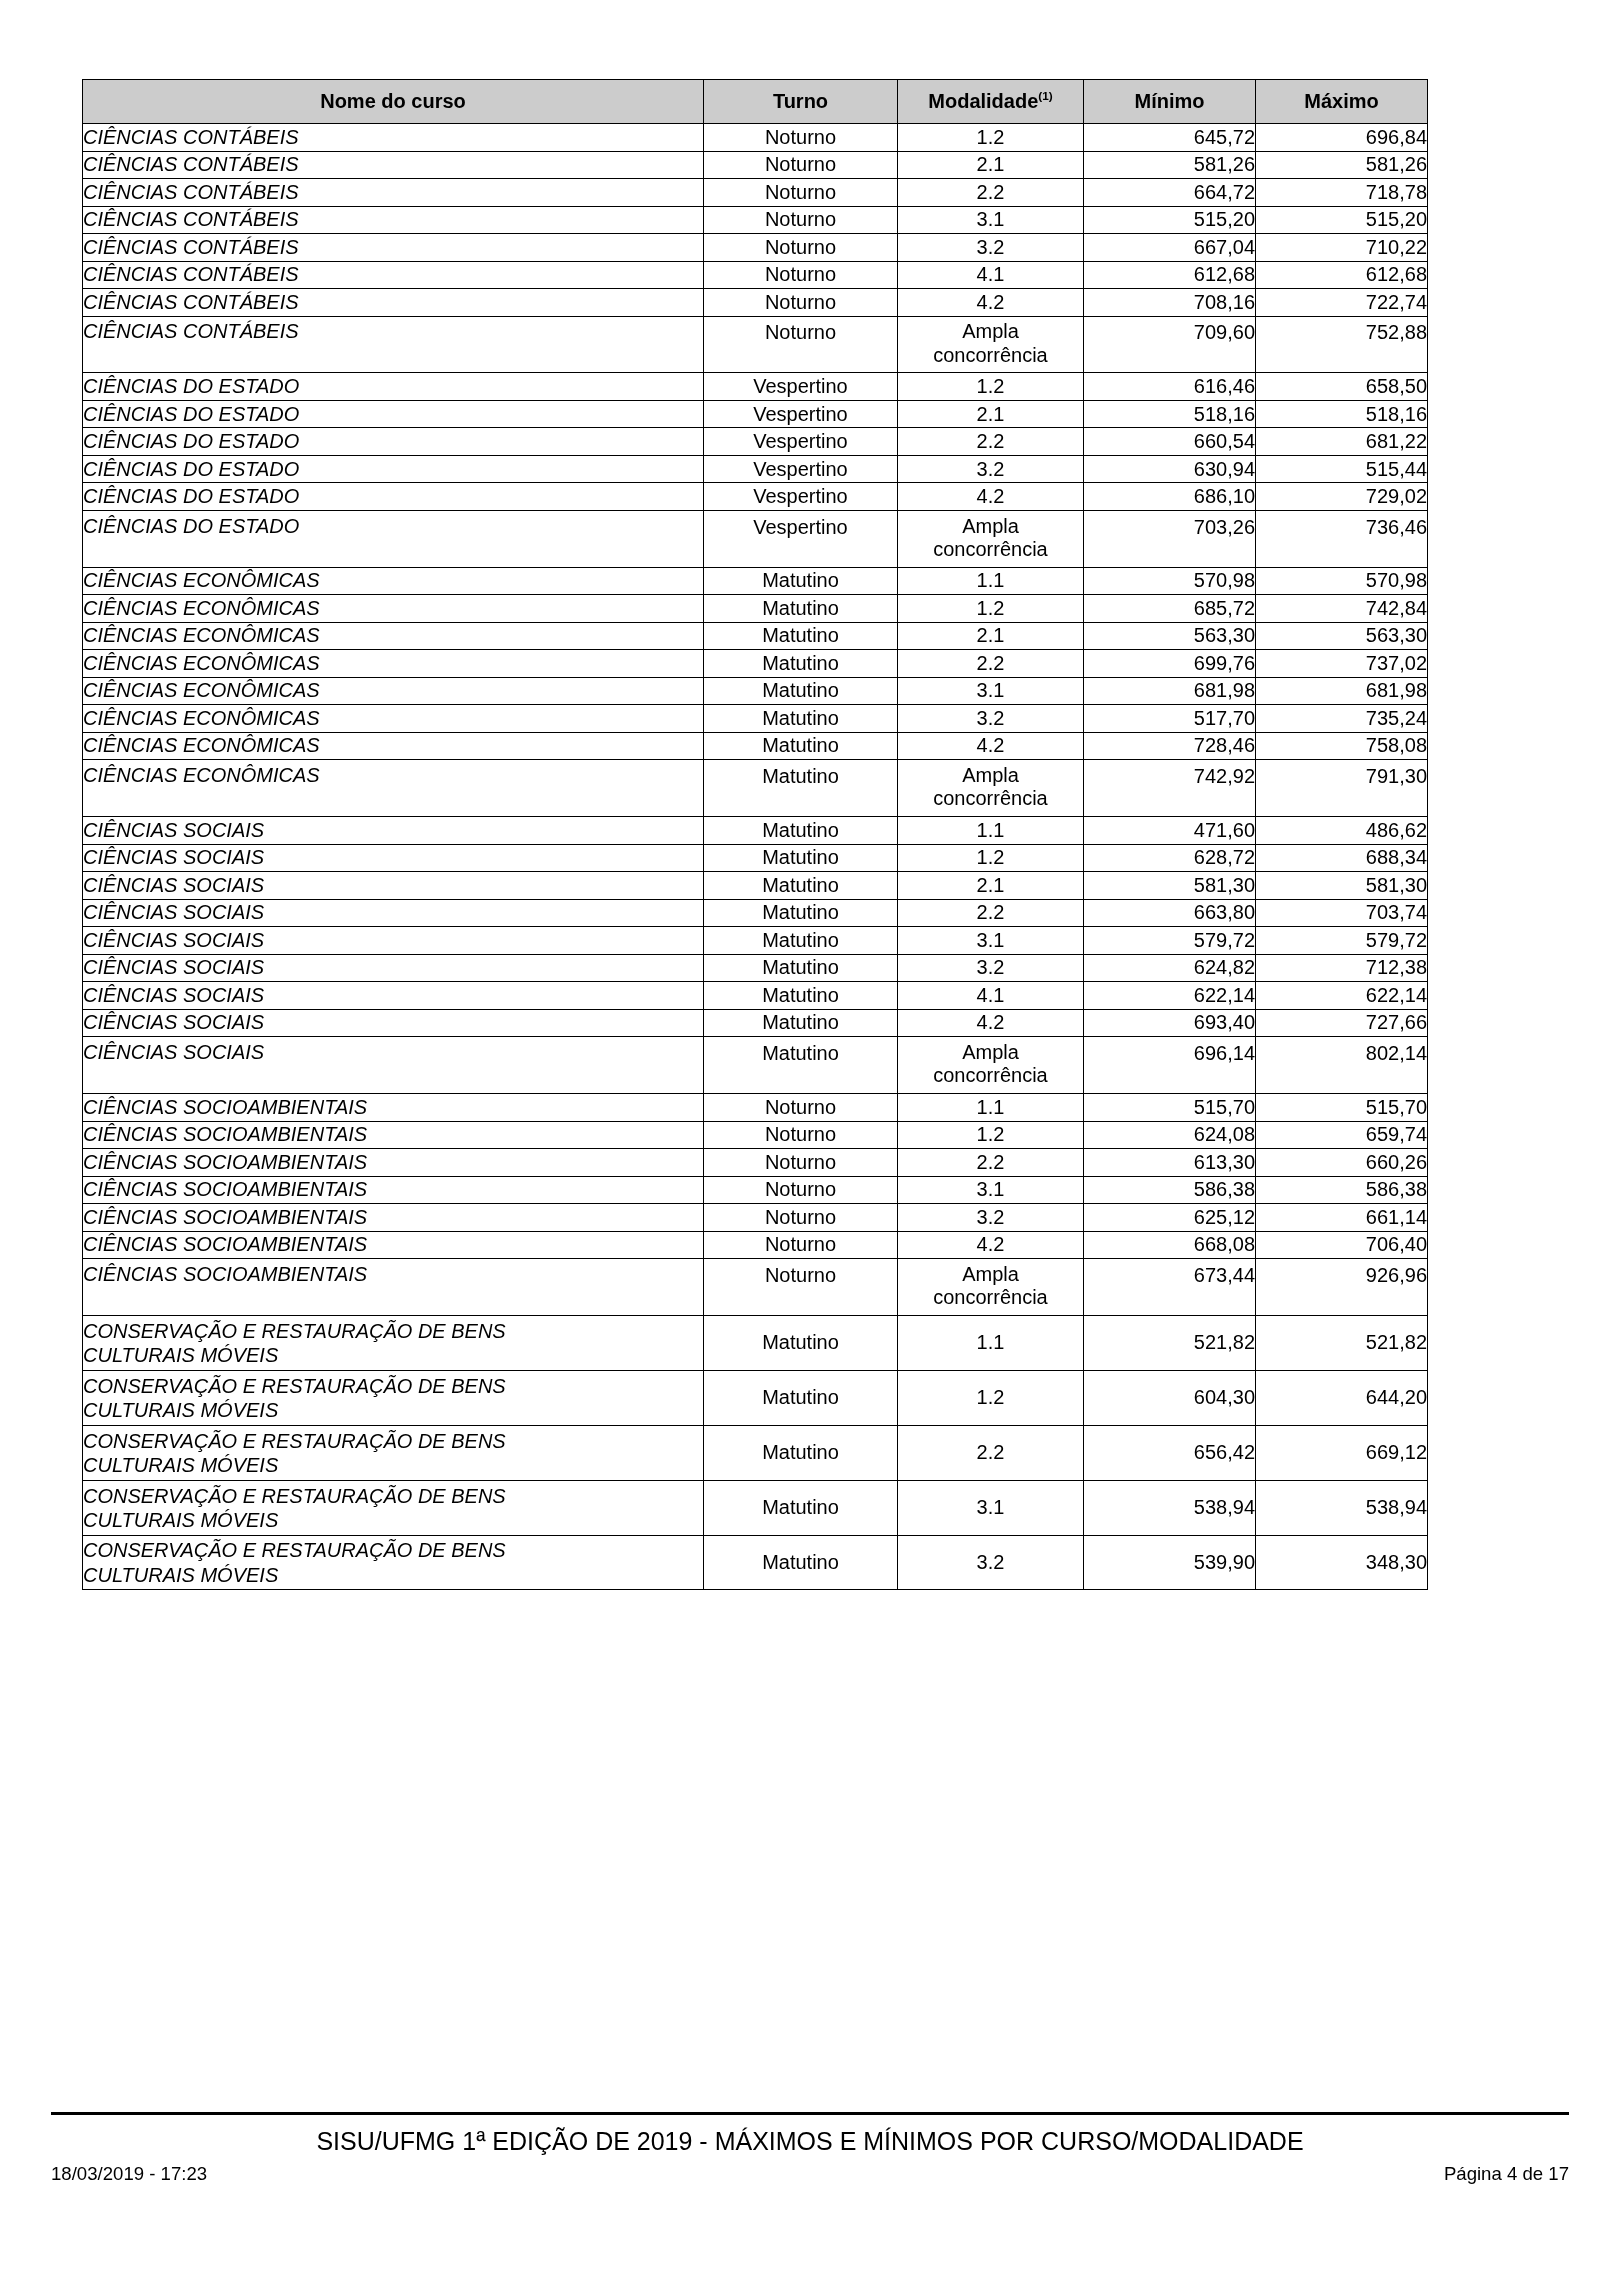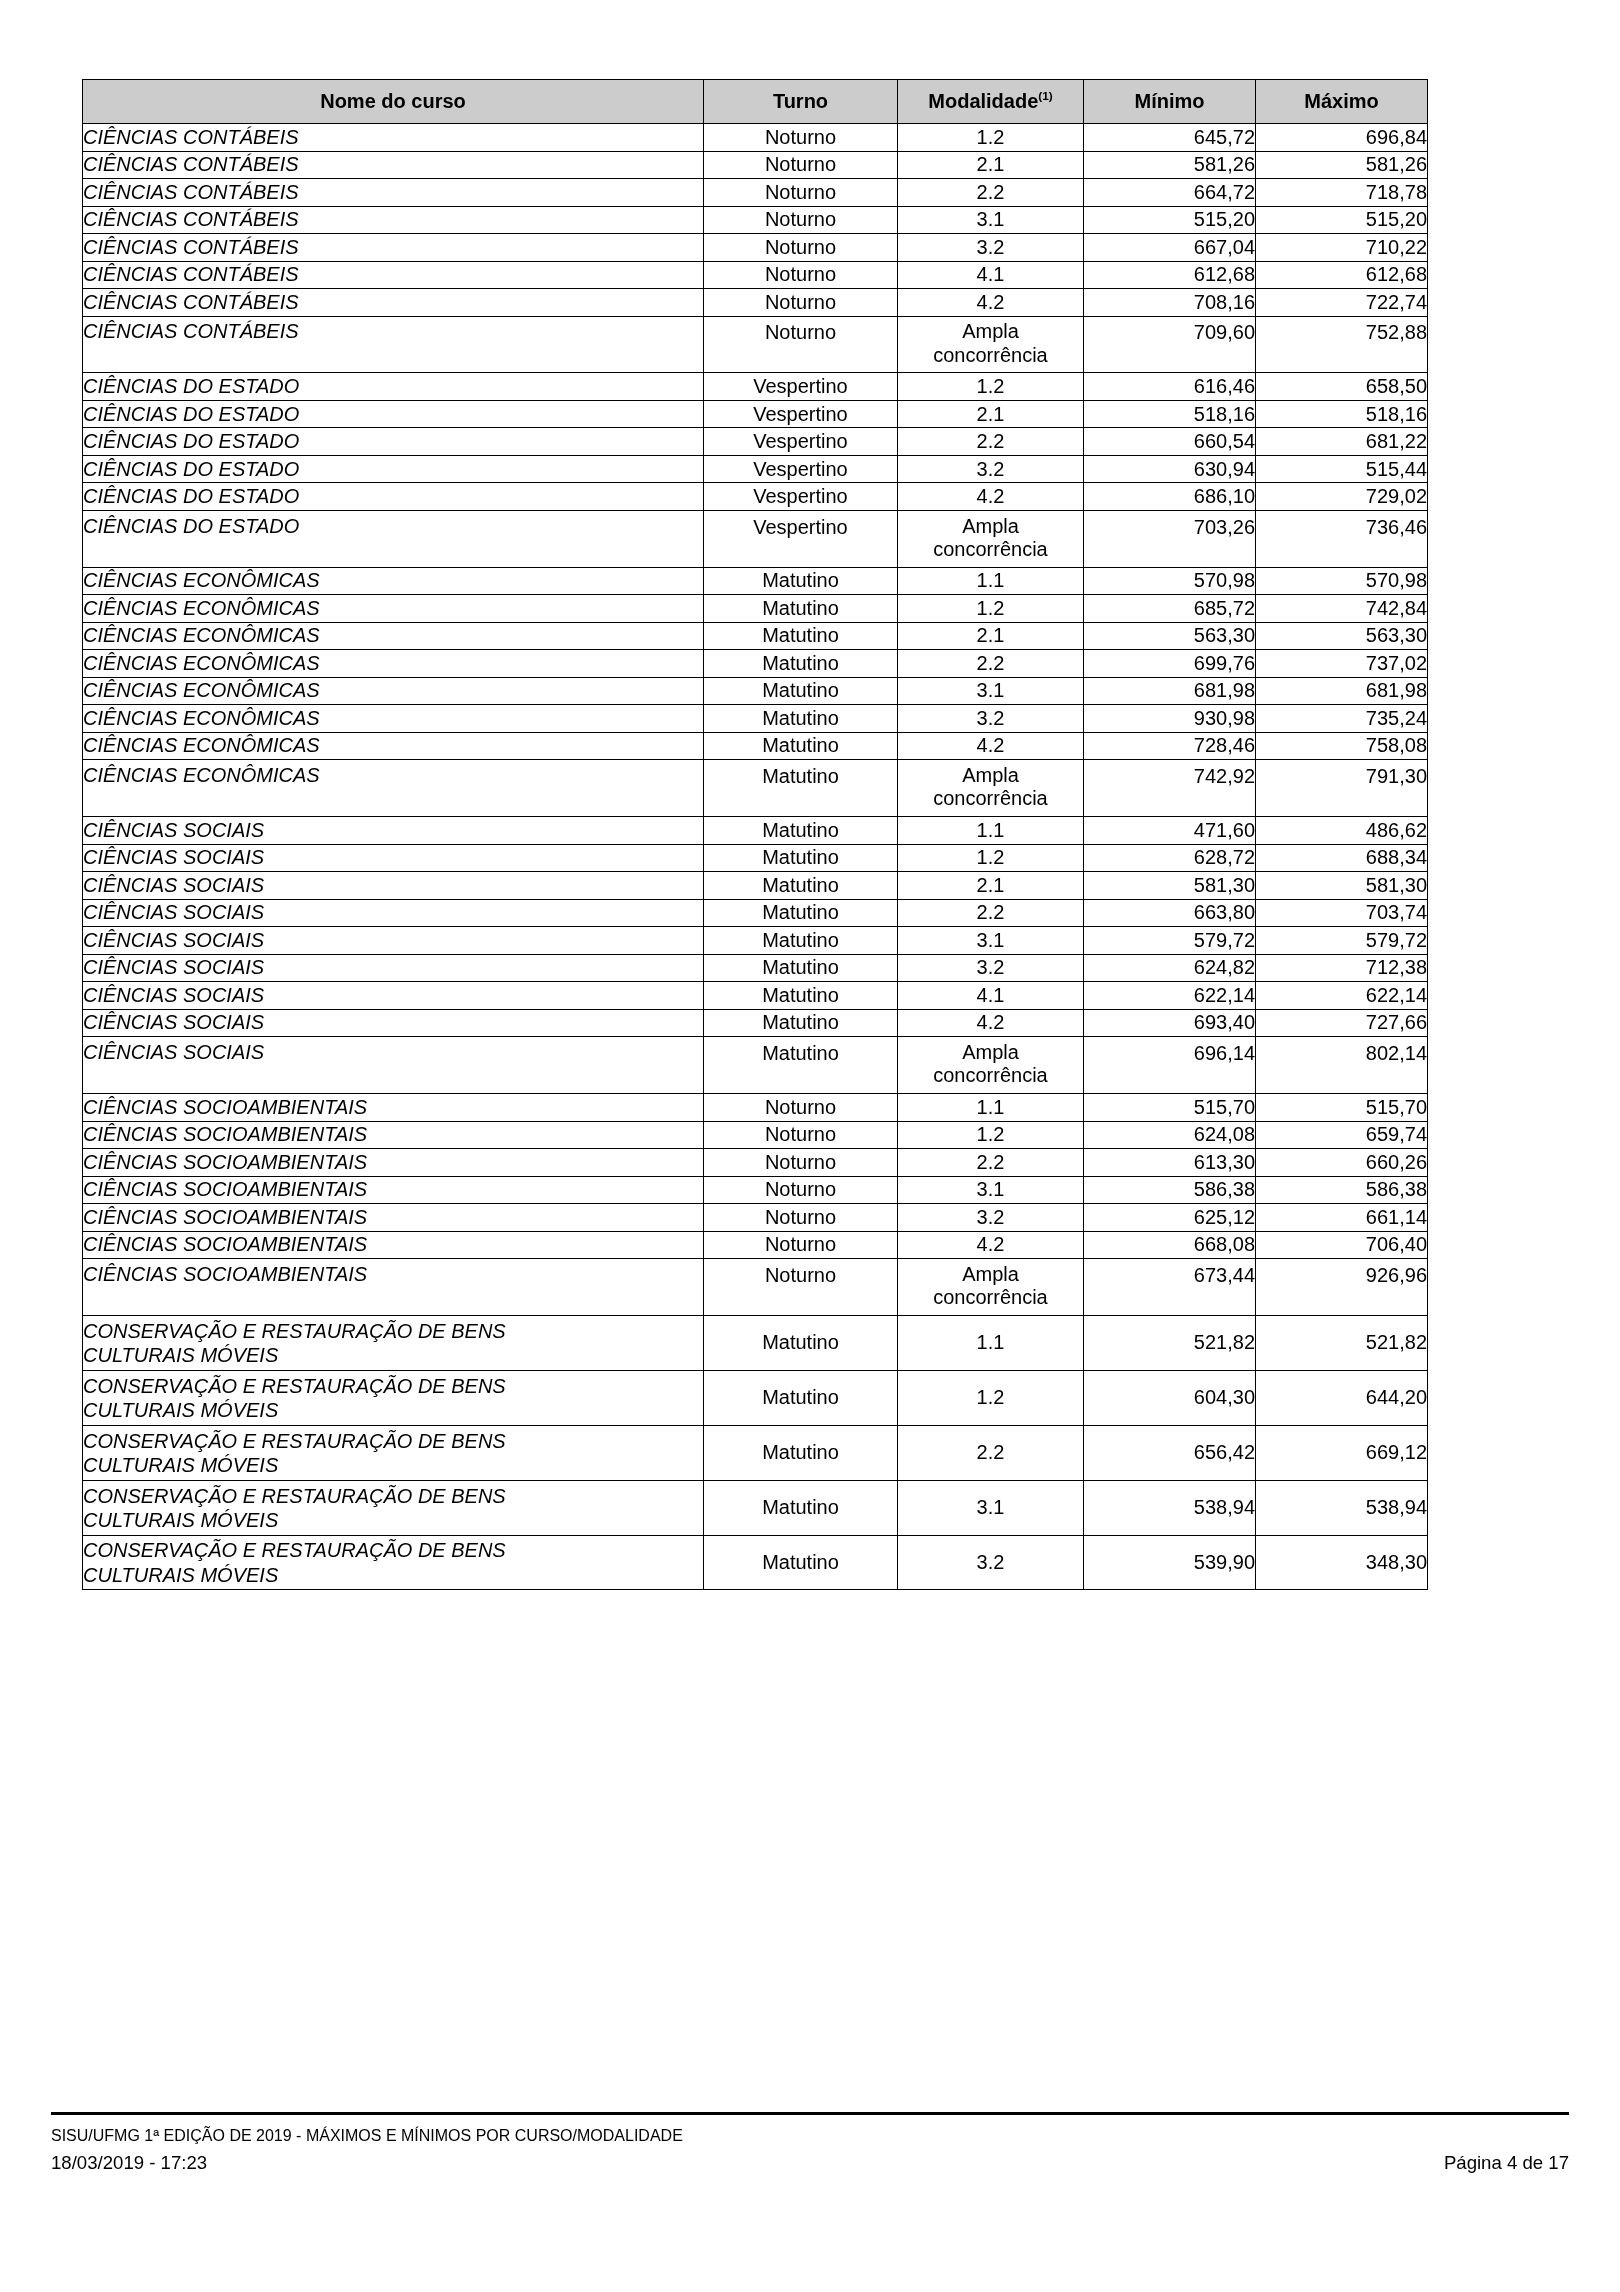--- a/index.html
+++ b/index.html
@@ -114,22 +114,22 @@
     top: 2112px;
     width: 1518px;
   }
   .footer-rule {
     width: 100%;
     height: 2.9px;
     background: #000000;
   }
   .footer-title {
     margin-top: 11.8px;
-    text-align: left;
-    font-size: 16px;
+    text-align: center;
+    font-size: 25px;
   }
   .footer-row {
     margin-top: 7px;
     display: flex;
     justify-content: space-between;
     align-items: baseline;
     font-size: 18.6px;
   }
 </style>
 </head>
@@ -288,21 +288,21 @@
             <td class="curso">CIÊNCIAS ECONÔMICAS</td>
             <td class="turno">Matutino</td>
             <td class="mod">3.1</td>
             <td class="num">681,98</td>
             <td class="num">681,98</td>
           </tr>
           <tr>
             <td class="curso">CIÊNCIAS ECONÔMICAS</td>
             <td class="turno">Matutino</td>
             <td class="mod">3.2</td>
-            <td class="num">930,98</td>
+            <td class="num">517,70</td>
             <td class="num">735,24</td>
           </tr>
           <tr>
             <td class="curso">CIÊNCIAS ECONÔMICAS</td>
             <td class="turno">Matutino</td>
             <td class="mod">4.2</td>
             <td class="num">728,46</td>
             <td class="num">758,08</td>
           </tr>
           <tr class="tall">

